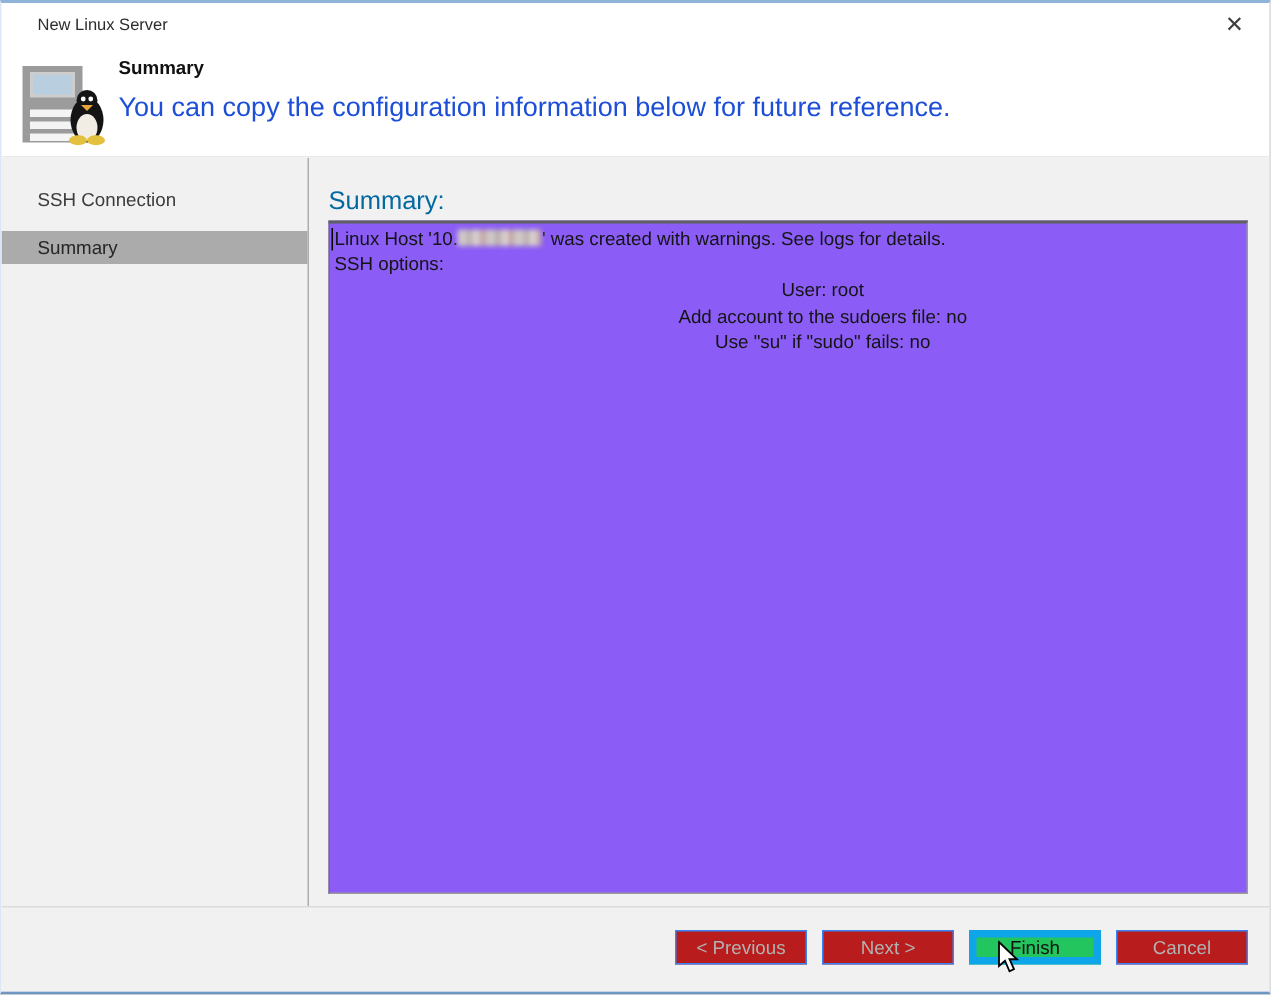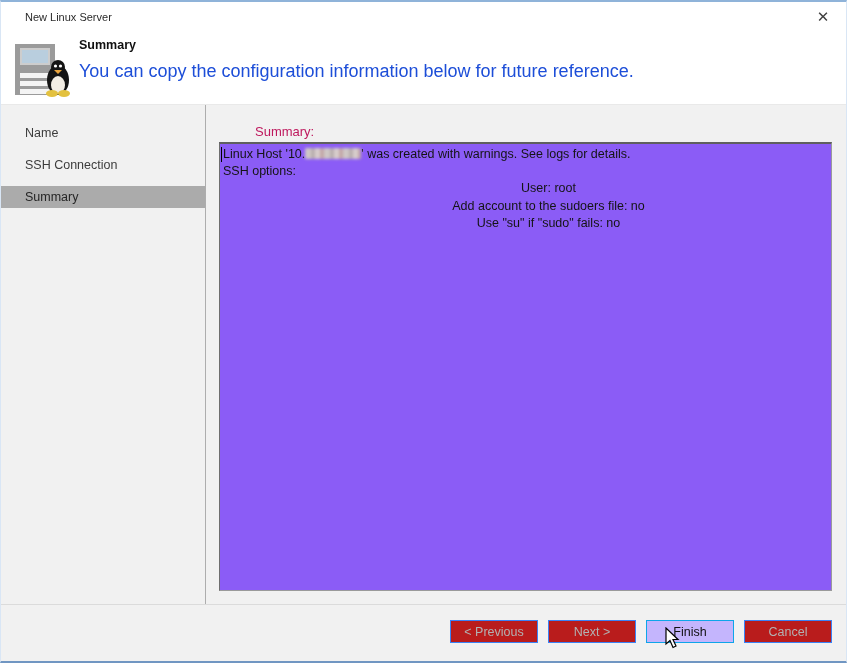--- a/index.html
+++ b/index.html
@@ -26,21 +26,21 @@
   .header .h-title { position:absolute; left:78px; top:6px; font-size:12.5px; font-weight:bold; color:#111; }
   .header .h-desc  { position:absolute; left:78px; top:29px; font-size:18px; color:#1d4ed8; }
   .header .wizard-icon { position:absolute; left:12px; top:11px; }
   
   .body { flex:1 1 auto; display:flex; background:#f1f1f1; min-height:0; }
   .sidebar { width:204px; flex:0 0 auto; padding-top:17px; }
   .vsep { width:1px; background:#adadad; flex:0 0 auto; }
   .nav-item { height:22px; line-height:22px; margin-bottom:10px; padding-left:24px; font-size:12.5px; color:#3c3c3c; }
   .nav-item.selected { background:#ababab; color:#262626; }
   .content { flex:1 1 auto; padding:19px 14px 0 13px; display:flex; flex-direction:column; min-height:0; }
-  .box-label { font-size:13px; color:#be185d; margin-bottom:3px;margin-left:36px; }
+  .box-label { font-size:17px; color:#0369a1; margin-bottom:3px; }
   .summary-box {
     position:relative;
     height:449px;
     background:#8b5cf6;
     border:1px solid #9a9a9a;
     border-top:2px solid #5f5f5f;
     border-left:1px solid #6e6e6e;
     padding:2px 4px 0 3px;
     font-size:12.5px;
     line-height:17.2px;
@@ -53,21 +53,21 @@
   .redacted {
     display:inline-block; width:56px; height:11px; vertical-align:-1px; border-radius:1px;
     background:repeating-linear-gradient(90deg,#cfc8c6 0 6px,#b9aeae 6px 10px,#d8cecd 10px 15px,#c2a7a7 15px 19px);
     filter:blur(1.6px);
   }
   
   .buttonbar { height:57px; flex:0 0 auto; background:#f1f1f1; border-top:1px solid #dbdbdb;
     display:flex; justify-content:flex-end; align-items:flex-start; gap:10px; padding:15px 14px 0 0; }
   .btn { width:88px; height:23px; font-size:12.5px; font-family:"Liberation Sans", sans-serif;
     border:1px solid #3b82f6; background:#b91c1c; color:#b2b2b2; padding:0; }
-  .btn.primary { background:#c4b5fd; border:1px solid #0ea5e9; color:#111; }
+  .btn.primary { background:#22c55e; border:5px solid #0ea5e9; color:#111; }
   
   .cursor { position:absolute; left:664px; top:625px; width:17px; height:24px; pointer-events:none; }
 </style>
 </head>
 <body>
 
 <div class="window">
 
   <div class="titlebar">
     <span class="title">New Linux Server</span>
@@ -94,21 +94,20 @@
           <ellipse cx="51" cy="50.5" rx="6" ry="3.4" fill="#e3c13f"></ellipse>
         </g>
       </svg>
     </span>
     <span class="h-title">Summary</span>
     <span class="h-desc">You can copy the configuration information below for future reference.</span>
   </div>
 
   <div class="body">
     <div class="sidebar">
-      <div class="nav-item">Name</div>
       <div class="nav-item">SSH Connection</div>
       <div class="nav-item selected">Summary</div>
     </div>
     <div class="vsep"></div>
     <div class="content">
       <div class="box-label">Summary:</div>
       <div class="summary-box">
         <div class="caret"></div>
         <div class="line"><span>Linux Host '10.</span><span class="redacted"></span><span>' was created with warnings. See logs for details.</span></div>
         <div class="line">SSH options:</div>

